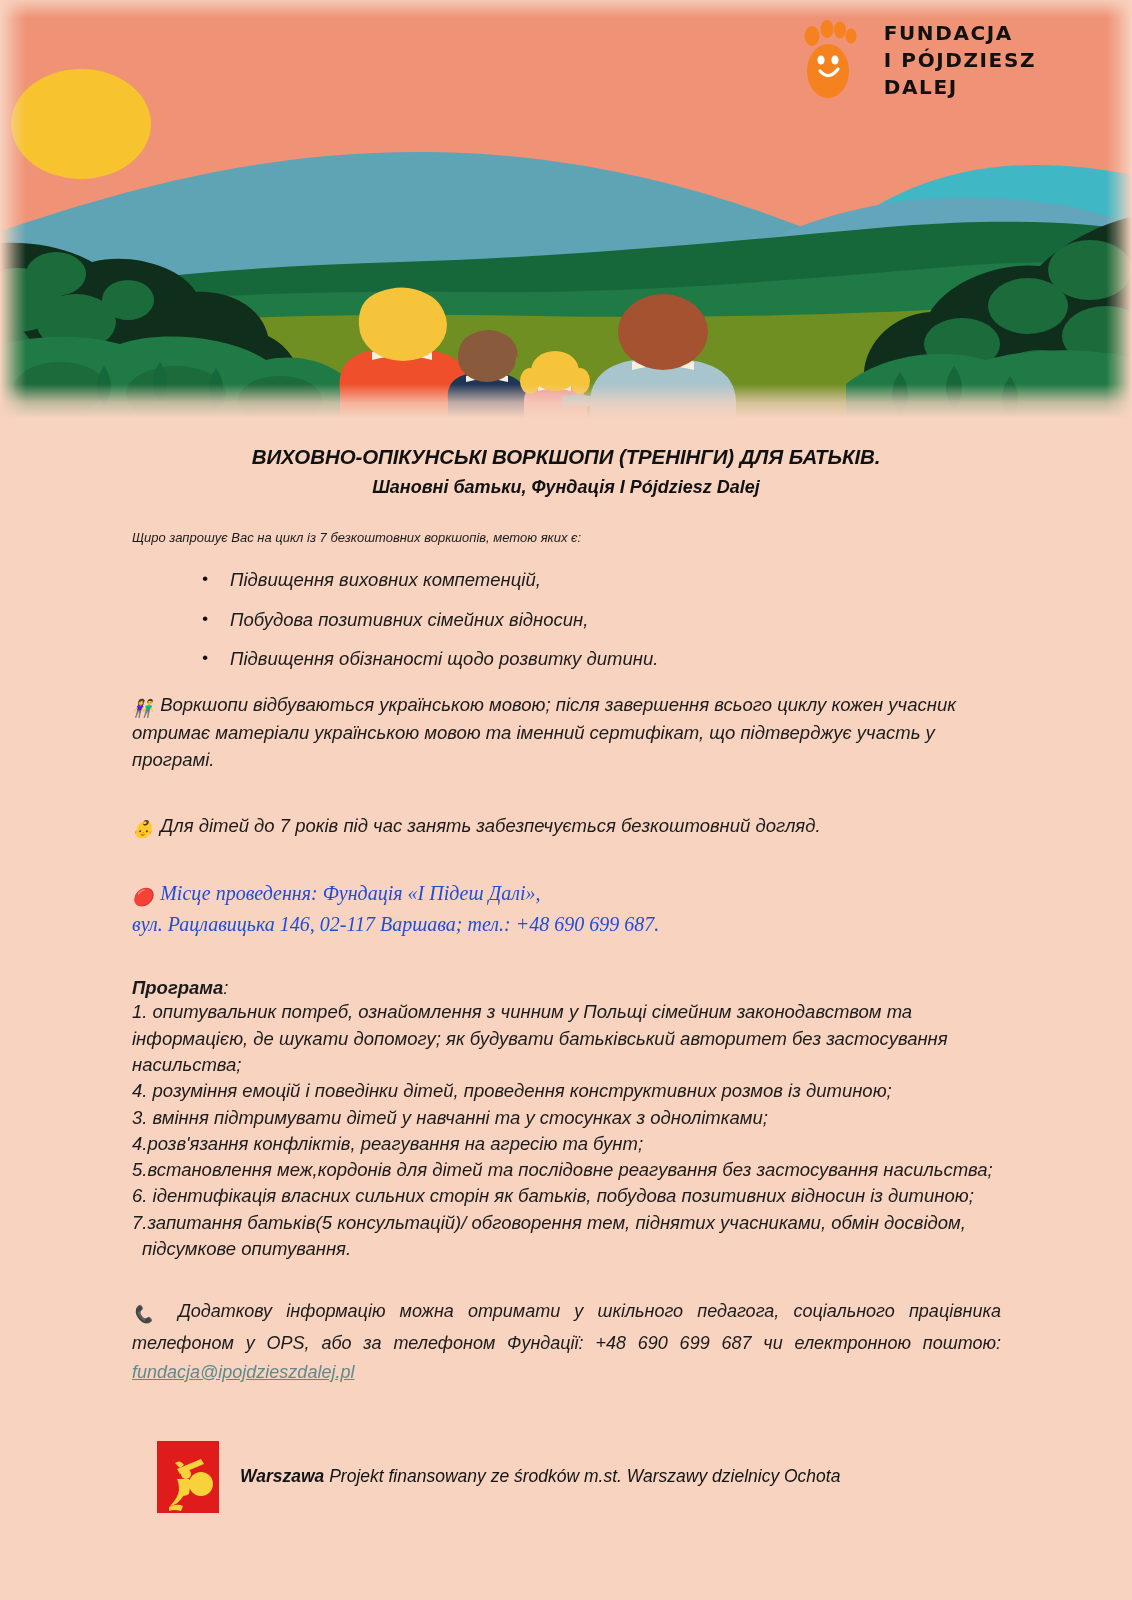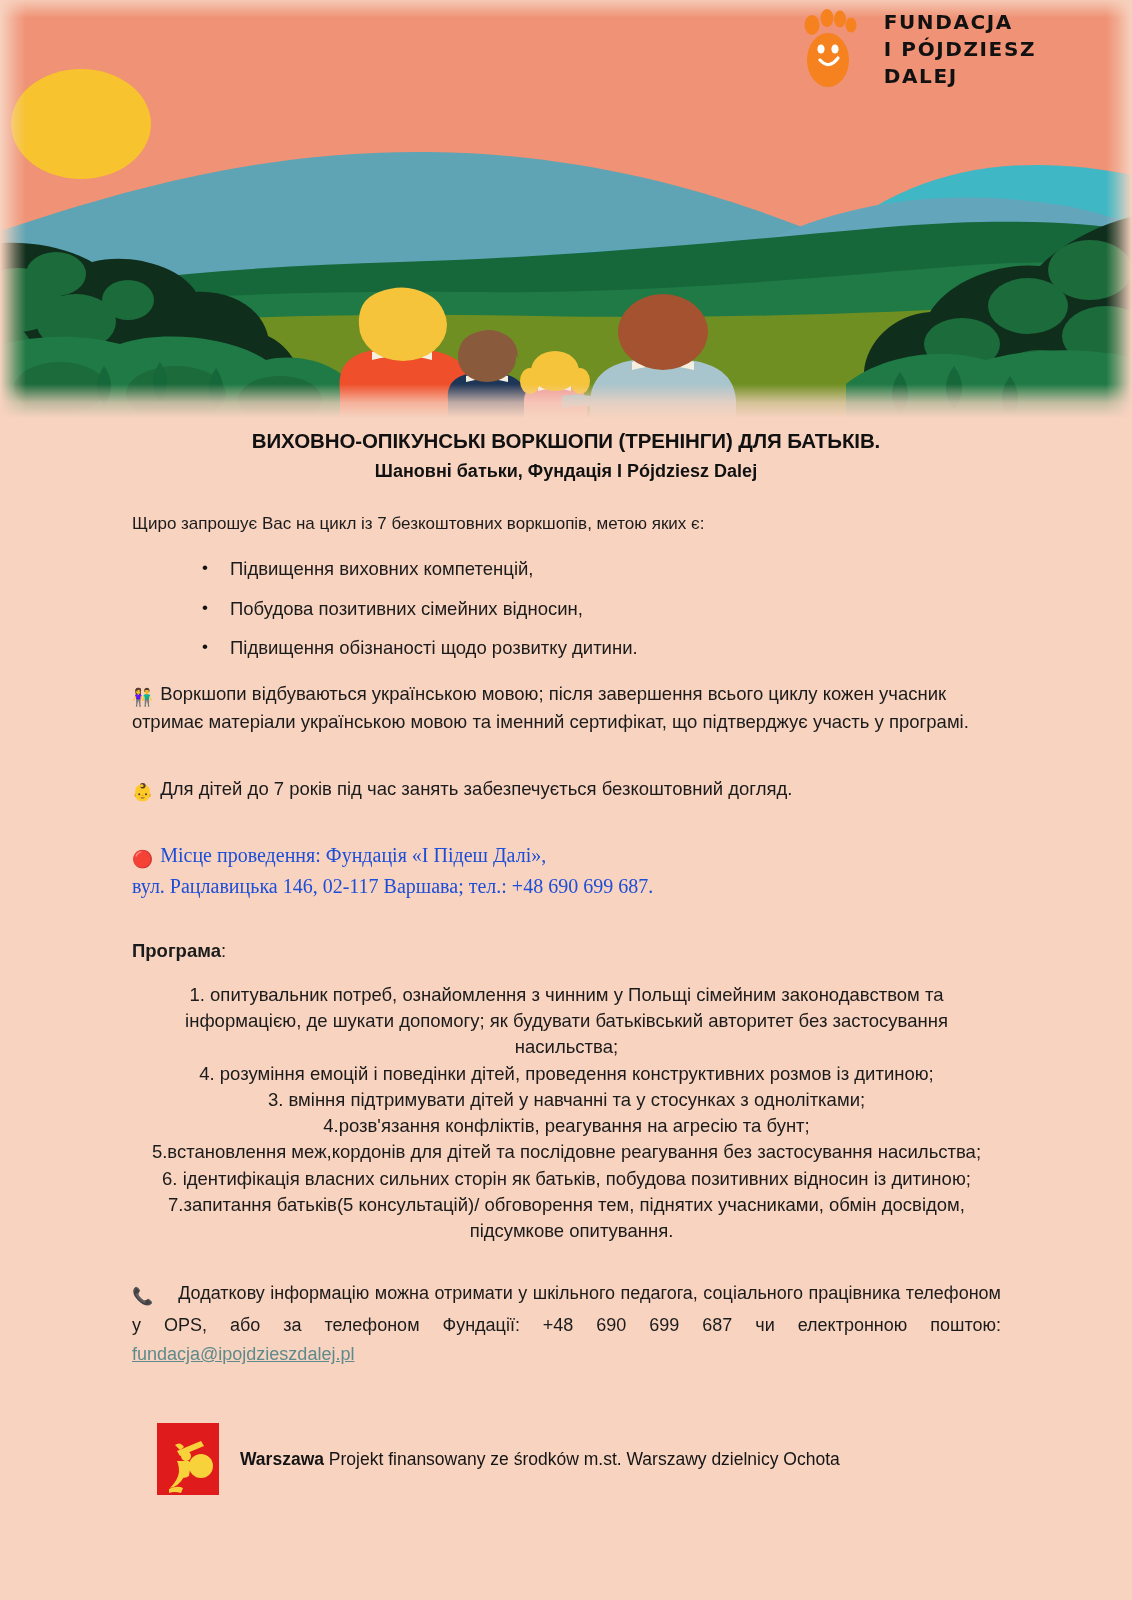--- a/index.html
+++ b/index.html
@@ -55,21 +55,21 @@
     left: 0; top: 0;
     width: 1132px; height: 18px;
     background: linear-gradient(to bottom, rgba(247,211,192,0.85) 0%, rgba(247,211,192,0) 100%);
     pointer-events: none;
   }
 
   
   .logo {
     position: absolute;
     right: 96px;
-    top: 6px;
+    top: 17px;
     display: flex;
     align-items: center;
     gap: 18px;
     z-index: 5;
   }
   .logo-mark { width: 62px; height: 86px; flex: 0 0 auto; }
   .logo-text {
     font-family: "DejaVu Sans", sans-serif;
     font-weight: bold;
     font-size: 20px;
@@ -77,22 +77,23 @@
     letter-spacing: 1.6px;
     color: #111;
     text-transform: uppercase;
     white-space: pre-line;
   }
 
   
   .content {
     position: absolute;
     left: 0;
-    top: 418px;
+    top: 434px;
     width: 1132px;
+    font-style: italic;
   }
 
   .title-block { text-align: center; padding-top: 11px; }
   .title-main {
     font-family: "Liberation Sans", sans-serif;
     font-weight: bold;
     font-size: 20.5px;
     letter-spacing: -0.1px;
     color: #111;
   }
@@ -100,21 +101,21 @@
     font-family: "Liberation Sans", sans-serif;
     font-weight: bold;
     font-size: 18px;
     color: #111;
     margin-top: 8px;
   }
 
   .body-wrap { padding: 0 131px 0 132px; }
 
   .lead {
-    font-size: 17px;
+    font-size: 13px;
     margin-top: 32px;
     color: #1b1b1b;
   }
 
   ul.goals {
     margin: 26px 0 0 0;
     padding: 0 0 0 70px;
     list-style: none;
   }
   ul.goals li {
@@ -168,26 +169,25 @@
   }
 
   .programme-head {
     margin-top: 38px;
     font-size: 18.5px;
     font-weight: bold;
   }
   .programme-head .colon { font-weight: normal; }
 
   .programme-list {
-    margin: 20px 0 0 0;
+    margin: 0 0 0 0;
     padding: 0;
     list-style: none;
     font-size: 18.5px;
     line-height: 1.42;
-    text-align: center;
   }
   .programme-list li { margin: 0; }
   .programme-list li .cont { display: block; padding-left: 10px; }
 
   .contact {
     margin-top: 35px;
     font-family: "Liberation Sans", sans-serif;
     font-size: 18px;
     line-height: 1.62;
     text-align: justify;

